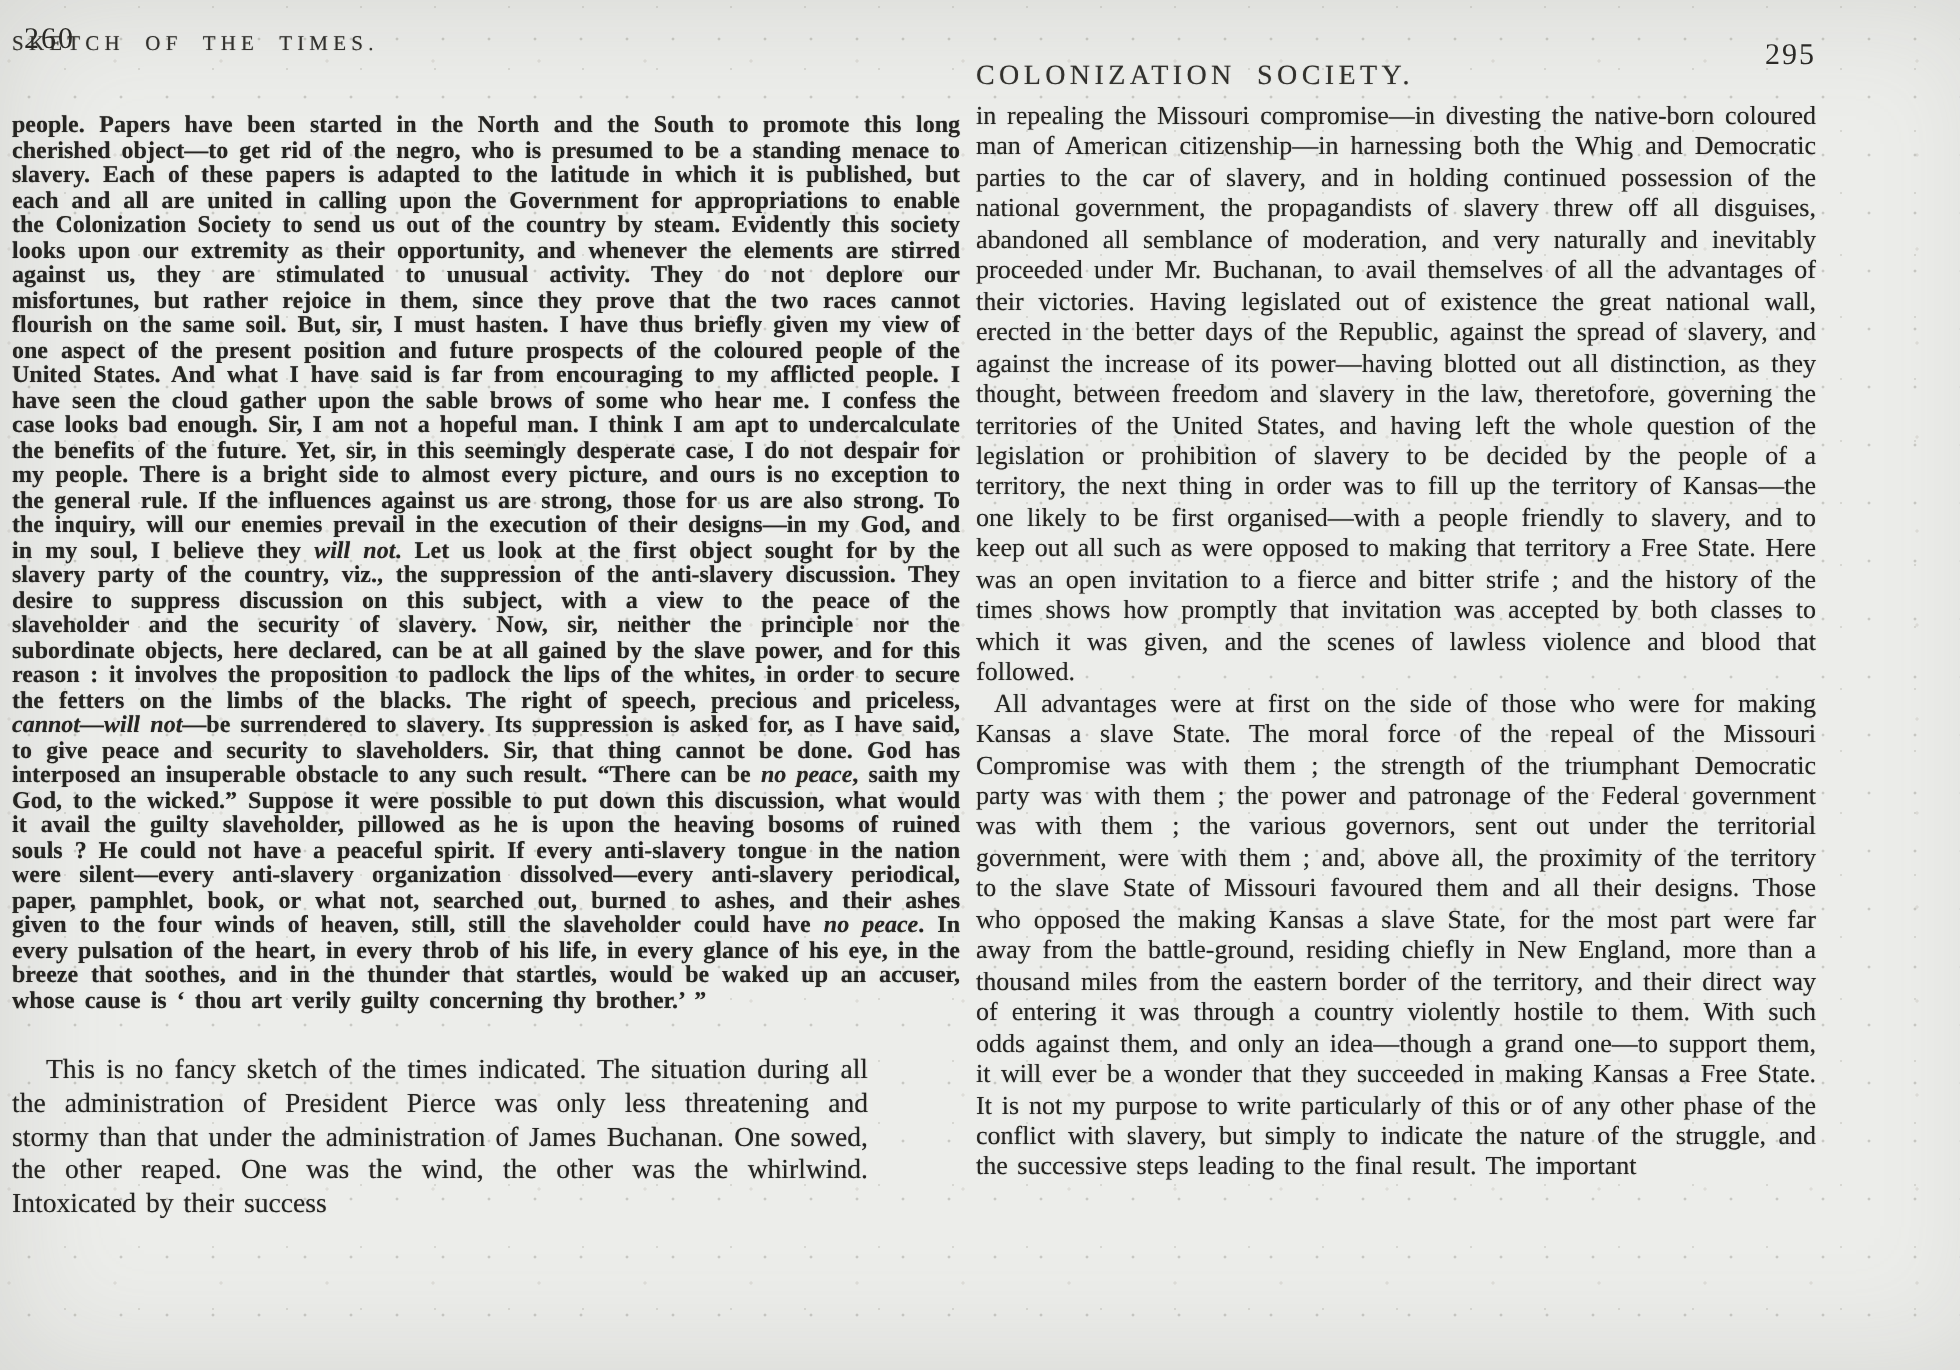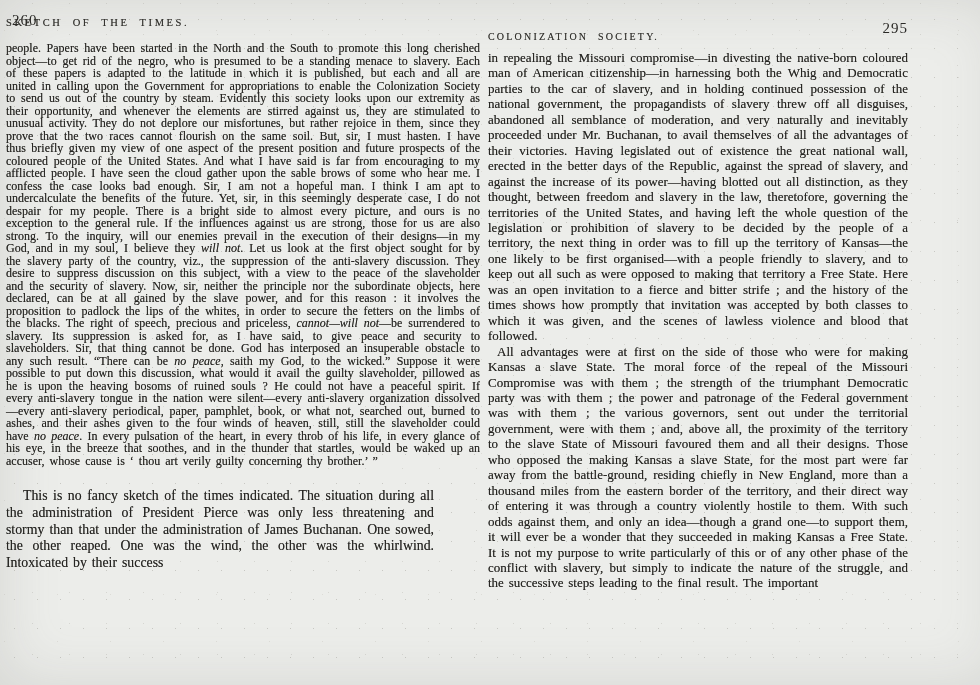--- a/index.html
+++ b/index.html
@@ -27,30 +27,31 @@
   .pg-header{position:relative;height:22px;}
   .folio{font-size:15px;letter-spacing:1px;color:#2b2a27;}
   .folio-left{position:absolute;left:6px;top:2px;}
   .folio-right{position:absolute;right:0;top:-2px;}
   .running-head{
     display:block;text-align:left;
     font-size:10.5px;letter-spacing:2.6px;word-spacing:5px;
     color:#32312d;padding-top:7px;
     text-shadow:0 0 0.5px rgba(40,40,36,0.5);
   }
-  .page-right .running-head{font-size:10px;letter-spacing:2.2px;padding-top:9px;}
+  .page-right .running-head{font-size:14px;letter-spacing:2.2px;padding-top:9px;}
   .body-text{
     text-align:justify;
     text-shadow:0 0 0.5px rgba(35,34,30,0.55);
   }
   .quote-small{
-    margin-top:10px;
+    margin-top:24px;
     font-size:12px;line-height:12.5px;
     word-spacing:2px;
     color:#262522;
+    font-weight:bold;
   }
   .closing-par{
     margin-top:21px;width:428px;
     font-size:13.8px;line-height:16.8px;
     text-indent:17px;word-spacing:1.5px;
   }
   .right-par1{
     margin-top:6px;
     font-size:13px;line-height:15.45px;
     word-spacing:1.5px;

